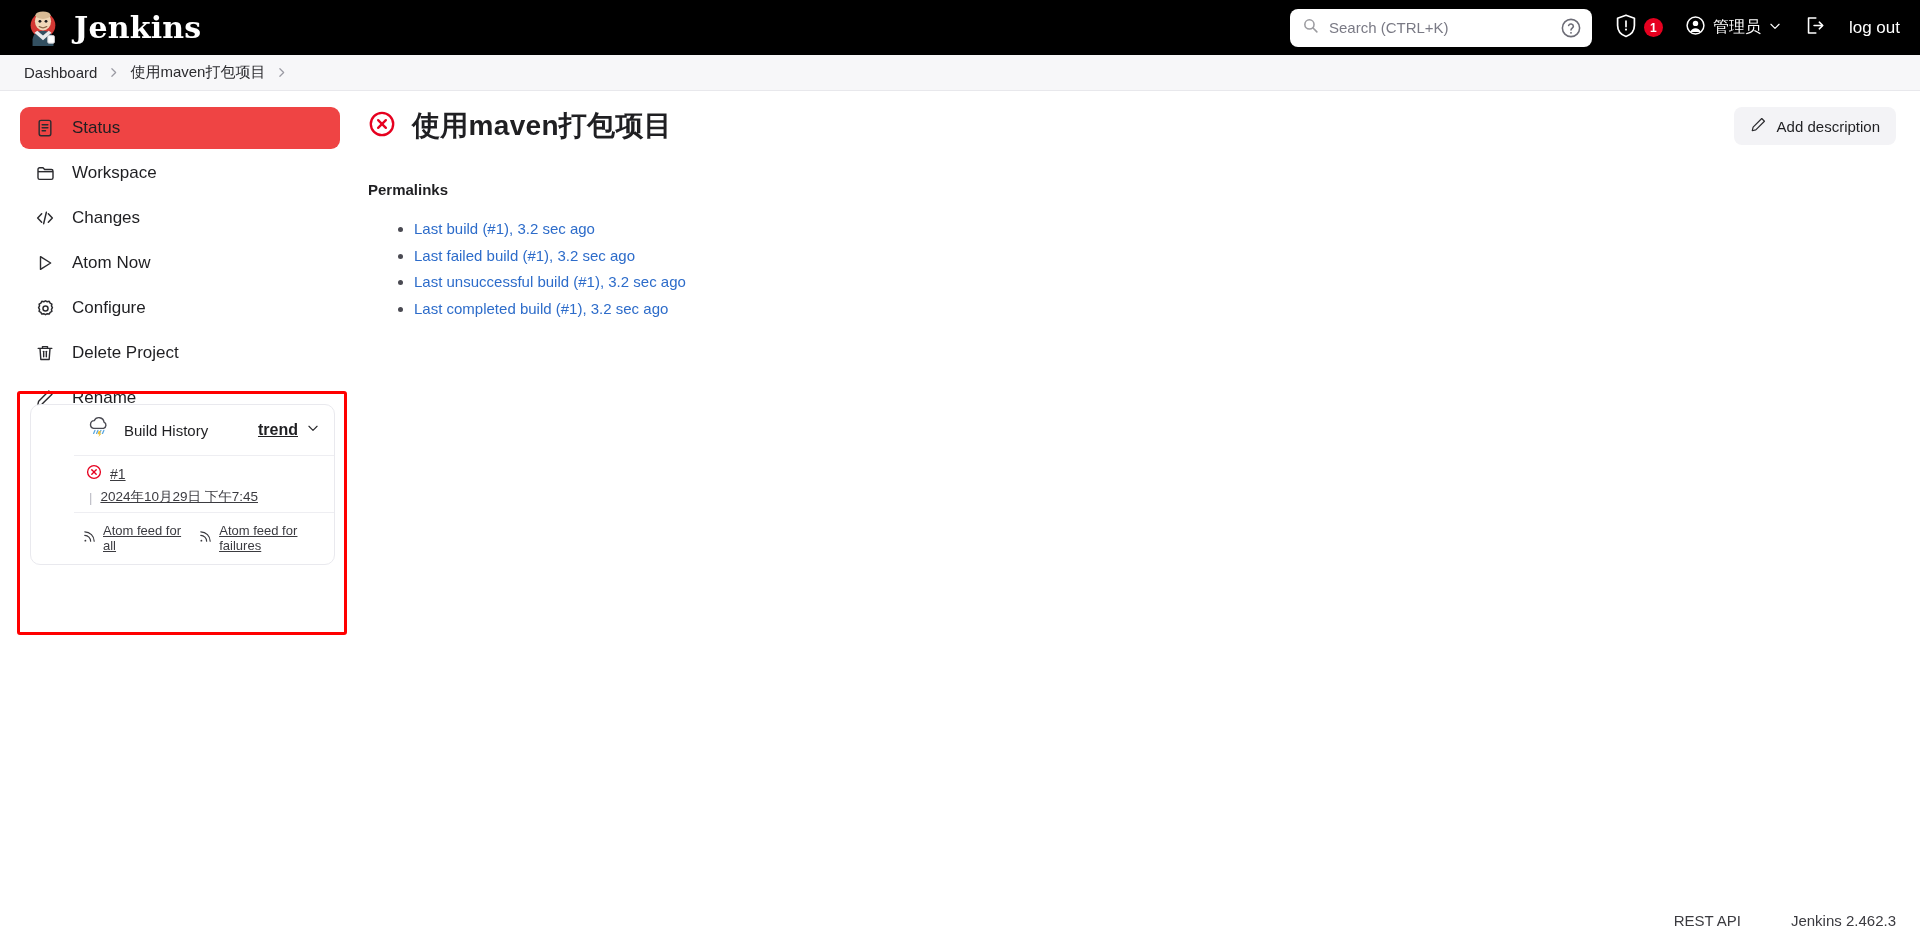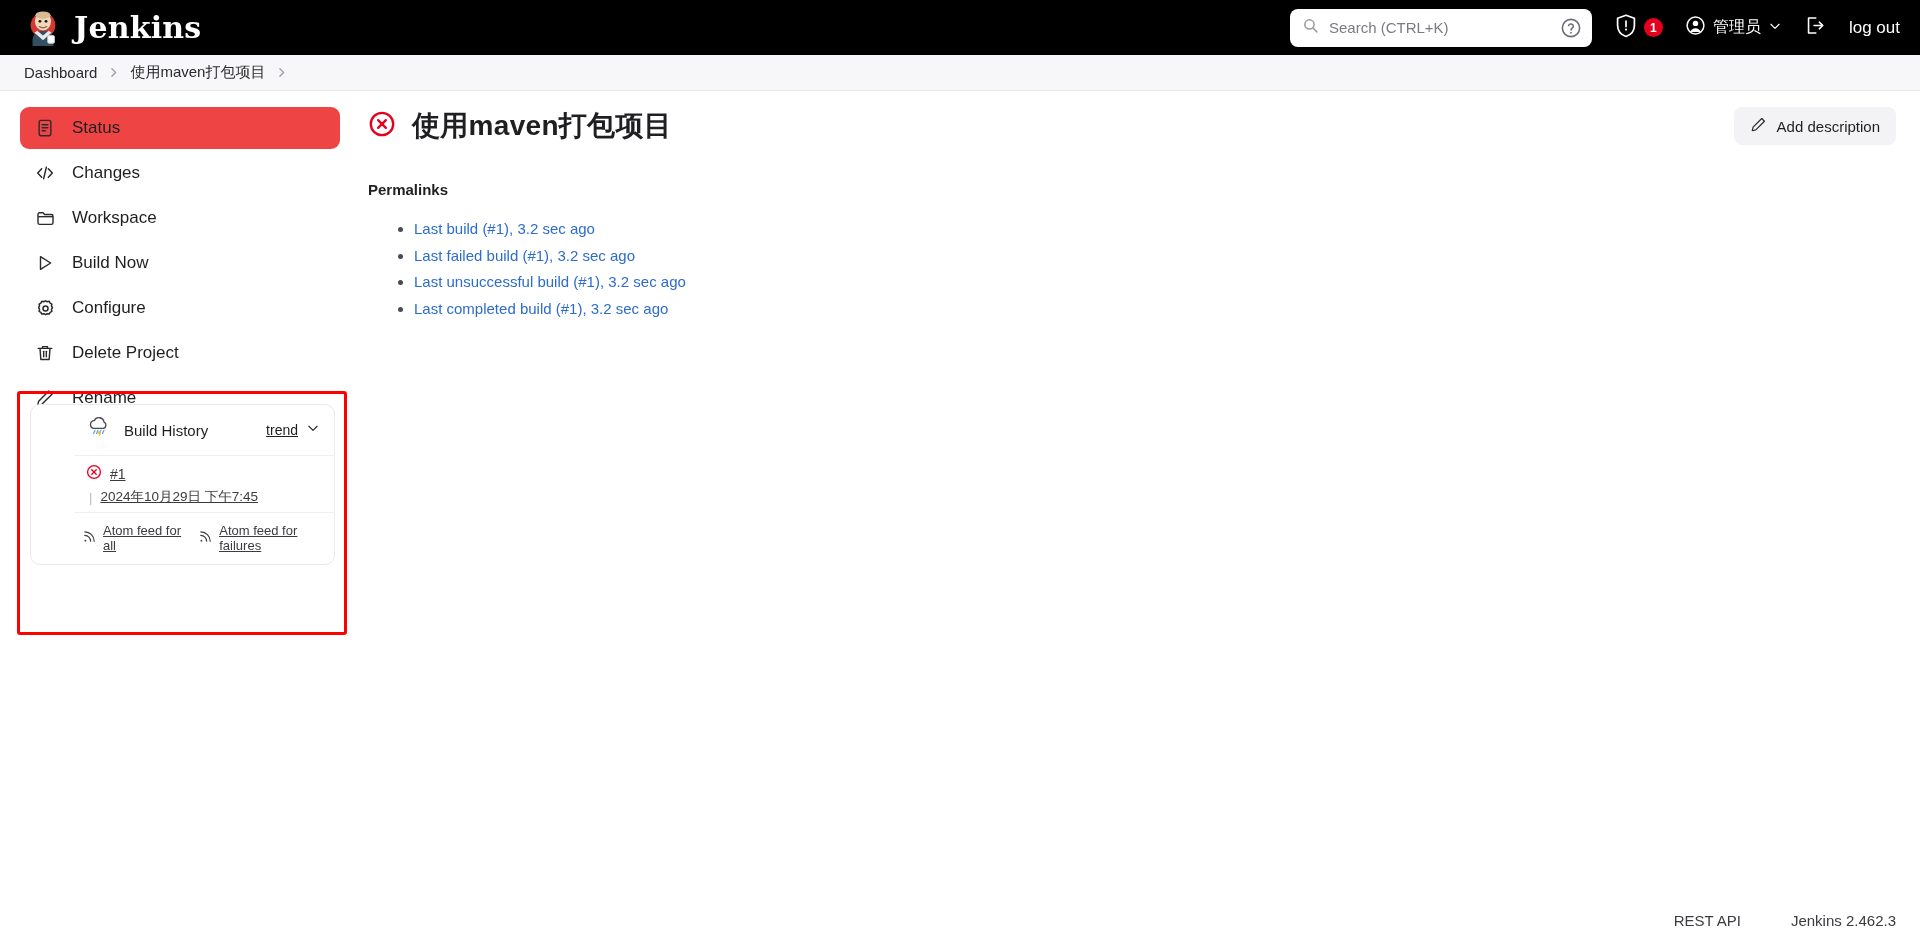--- a/index.html
+++ b/index.html
@@ -160,22 +160,23 @@
     padding: 10px 14px 10px 12px;
     gap: 12px;
   }
   .bh-title { font-size: 15px; color: #1f1f22; }
   .bh-trend {
     margin-left: auto;
     display: flex; align-items: center; gap: 8px;
     cursor: pointer;
   }
   .bh-trend-label {
-    font-size: 14px; color: #1f1f22;
+    font-size: 16px; color: #1f1f22;
     text-decoration: underline;
+    font-weight: bold;
   }
   .bh-filter {
     margin: 0 10px 8px 10px;
     height: 34px;
     background: #f2f2f6;
     border-radius: 7px;
     display: flex; align-items: center;
     padding: 0 8px 0 10px;
   }
   .bh-filter-input {
@@ -385,46 +386,46 @@
           <line x1="8.6" y1="8" x2="15.4" y2="8" stroke-linecap="round"></line>
           <line x1="8.6" y1="11.6" x2="15.4" y2="11.6" stroke-linecap="round"></line>
           <line x1="8.6" y1="15.2" x2="12.6" y2="15.2" stroke-linecap="round"></line>
         </svg>
       </span>
       <span>Status</span>
     </a>
 
     <a class="nav-item" href="#">
       <span class="nav-icon">
+        <svg width="21" height="20" viewBox="0 0 24 24" fill="none" stroke="#2b2b2f" stroke-width="1.7">
+          <path d="M3 7.6a2 2 0 0 1 2-2h4l2 2.2h8a2 2 0 0 1 2 2v7.8a2 2 0 0 1-2 2H5a2 2 0 0 1-2-2z" stroke-linejoin="round"></path>
+          <line x1="3" y1="10.4" x2="21" y2="10.4"></line>
+        </svg>
+      </span>
+      <span>Workspace</span>
+    </a>
+
+    <a class="nav-item" href="#">
+      <span class="nav-icon">
         <svg width="22" height="20" viewBox="0 0 24 24" fill="none" stroke="#2b2b2f" stroke-width="1.8">
           <polyline points="8,7 3.2,12 8,17" stroke-linecap="round" stroke-linejoin="round"></polyline>
           <polyline points="16,7 20.8,12 16,17" stroke-linecap="round" stroke-linejoin="round"></polyline>
           <line x1="13.6" y1="5.2" x2="10.4" y2="18.8" stroke-linecap="round"></line>
         </svg>
       </span>
       <span>Changes</span>
     </a>
 
     <a class="nav-item" href="#">
       <span class="nav-icon">
-        <svg width="21" height="20" viewBox="0 0 24 24" fill="none" stroke="#2b2b2f" stroke-width="1.7">
-          <path d="M3 7.6a2 2 0 0 1 2-2h4l2 2.2h8a2 2 0 0 1 2 2v7.8a2 2 0 0 1-2 2H5a2 2 0 0 1-2-2z" stroke-linejoin="round"></path>
-          <line x1="3" y1="10.4" x2="21" y2="10.4"></line>
-        </svg>
-      </span>
-      <span>Workspace</span>
-    </a>
-
-    <a class="nav-item" href="#">
-      <span class="nav-icon">
         <svg width="20" height="20" viewBox="0 0 24 24" fill="none" stroke="#2b2b2f" stroke-width="1.7">
           <path d="M6.6 4.4l12.2 7.6-12.2 7.6z" stroke-linejoin="round"></path>
         </svg>
       </span>
-      <span>Build Now</span>
+      <span>Atom Now</span>
     </a>
 
     <a class="nav-item" href="#">
       <span class="nav-icon">
         <svg width="21" height="21" viewBox="0 0 24 24" fill="none" stroke="#2b2b2f" stroke-width="1.7">
           <path d="M12 3.2l2 1.1 2.2-.5 1.1 2 2 1.1-.5 2.2 1.1 2-1.1 2 .5 2.2-2 1.1-1.1 2-2.2-.5-2 1.1-2-1.1-2.2.5-1.1-2-2-1.1.5-2.2-1.1-2 1.1-2-.5-2.2 2-1.1 1.1-2 2.2.5z" stroke-linejoin="round"></path>
           <circle cx="12" cy="12" r="2.9"></circle>
         </svg>
       </span>
       <span>Configure</span>

